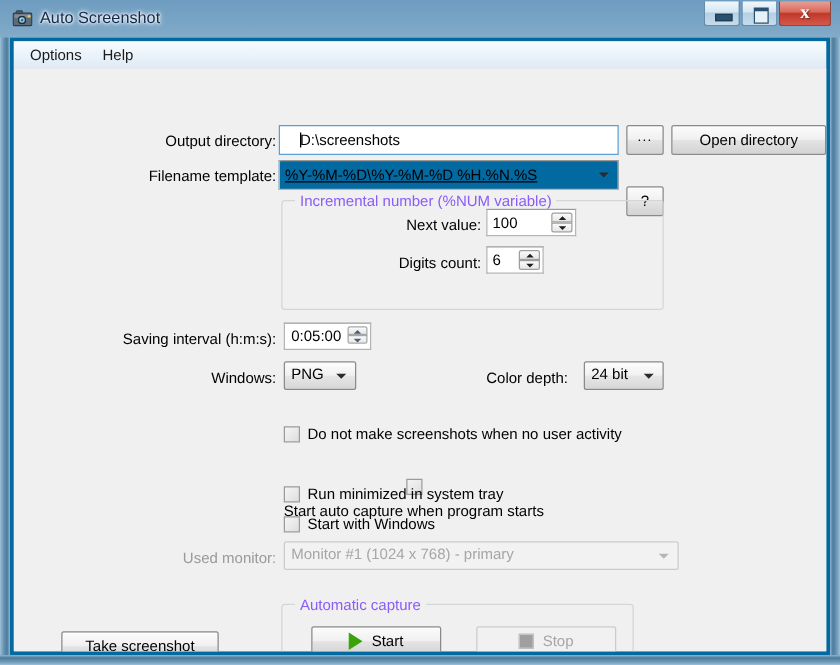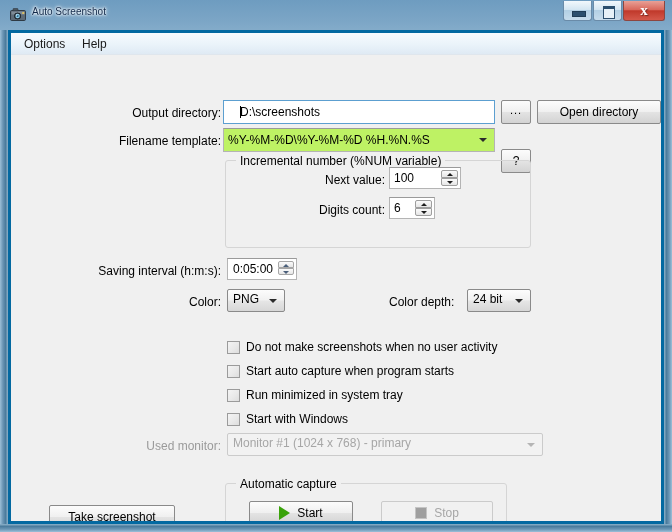--- a/index.html
+++ b/index.html
@@ -61,21 +61,21 @@
     height: 30px;
   }
   #titlebar-icon {
     position: absolute;
     left: 10px; top: 7px;
     width: 16px; height: 16px;
   }
   #titlebar-text {
     position: absolute;
     left: 32px; top: 6px;
-    font-size: 10px;
+    font-size: 13px;
     color: #11294a;
     text-shadow: 0 0 3px #ffffff, 0 0 5px #ffffff, 0 0 2px #ffffff;
     white-space: nowrap;
   }
   .caption-btn {
     position: absolute;
     top: 1px;
     height: 20px;
     box-sizing: border-box;
     border: 1px solid #6a8ba8;
@@ -229,24 +229,25 @@
     font-size: 12px;
     color: #000;
     line-height: 19px;
     padding-left: 5px;
     white-space: nowrap;
     overflow: hidden;
     cursor: default;
   }
   .combo.disabled { border-color: #cbcbcb; background: #f2f2f2; color: #a6a6a6; }
   .combo.flat {
-    background: #bef264;
+    background: #0369a1;
     border: 1px solid #b4b4b4;
     border-top-color: #9a9a9a;
     border-radius: 0;
+    text-decoration: underline;
   }
   .combo-arrow {
     position: absolute;
     right: 7px; top: 50%;
     margin-top: -2px;
     width: 0; height: 0;
     border-left: 4px solid transparent;
     border-right: 4px solid transparent;
     border-top: 4px solid #2b2b2b;
   }
@@ -323,21 +324,21 @@
     box-sizing: border-box;
     border: 1px solid #d5d5d5;
     border-radius: 3px;
   }
   .groupbox-title {
     position: absolute;
     top: -7px; left: 10px;
     background: #f0f0f0;
     padding: 0 4px;
     font-size: 12px;
-    color: #000000;
+    color: #8b5cf6;
     white-space: nowrap;
   }
 
   
   .play-tri {
     width: 0; height: 0;
     border-left: 11px solid #3aa30a;
     border-top: 7px solid transparent;
     border-bottom: 7px solid transparent;
     flex: 0 0 auto;
@@ -445,37 +446,37 @@
         <div class="spin-btns" style="right:2px; top:2px; width:16px; height:16px;">
           <div class="spin-half up">
               <span class="spin-tri up"></span>
             </div>
           <div class="spin-half dn">
               <span class="spin-tri dn"></span>
             </div>
         </div>
       </div>
 
-      <div class="lbl right" style="left:120px; top:240px; width:90px;">Color:</div>
+      <div class="lbl right" style="left:120px; top:240px; width:90px;">Windows:</div>
       <div class="combo" style="left:216px; top:234px; width:58px; height:23px;">
         <span>PNG</span>
         <span class="combo-arrow"></span>
       </div>
 
       <div class="lbl" style="left:378px; top:240px;">Color depth:</div>
       <div class="combo" style="left:456px; top:234px; width:64px; height:23px;">
         <span>24 bit</span>
         <span class="combo-arrow"></span>
       </div>
 
       <div class="check-row" style="left:216px; top:284px;">
         <span class="check-box"></span>
         <span class="check-label">Do not make screenshots when no user activity</span>
       </div>
-      <div class="check-row" style="left:216px; top:308px;">
+      <div class="check-row" style="left:216px; top:328px;flex-direction:column;">
         <span class="check-box"></span>
         <span class="check-label">Start auto capture when program starts</span>
       </div>
       <div class="check-row" style="left:216px; top:332px;">
         <span class="check-box"></span>
         <span class="check-label">Run minimized in system tray</span>
       </div>
       <div class="check-row" style="left:216px; top:356px;">
         <span class="check-box"></span>
         <span class="check-label">Start with Windows</span>

